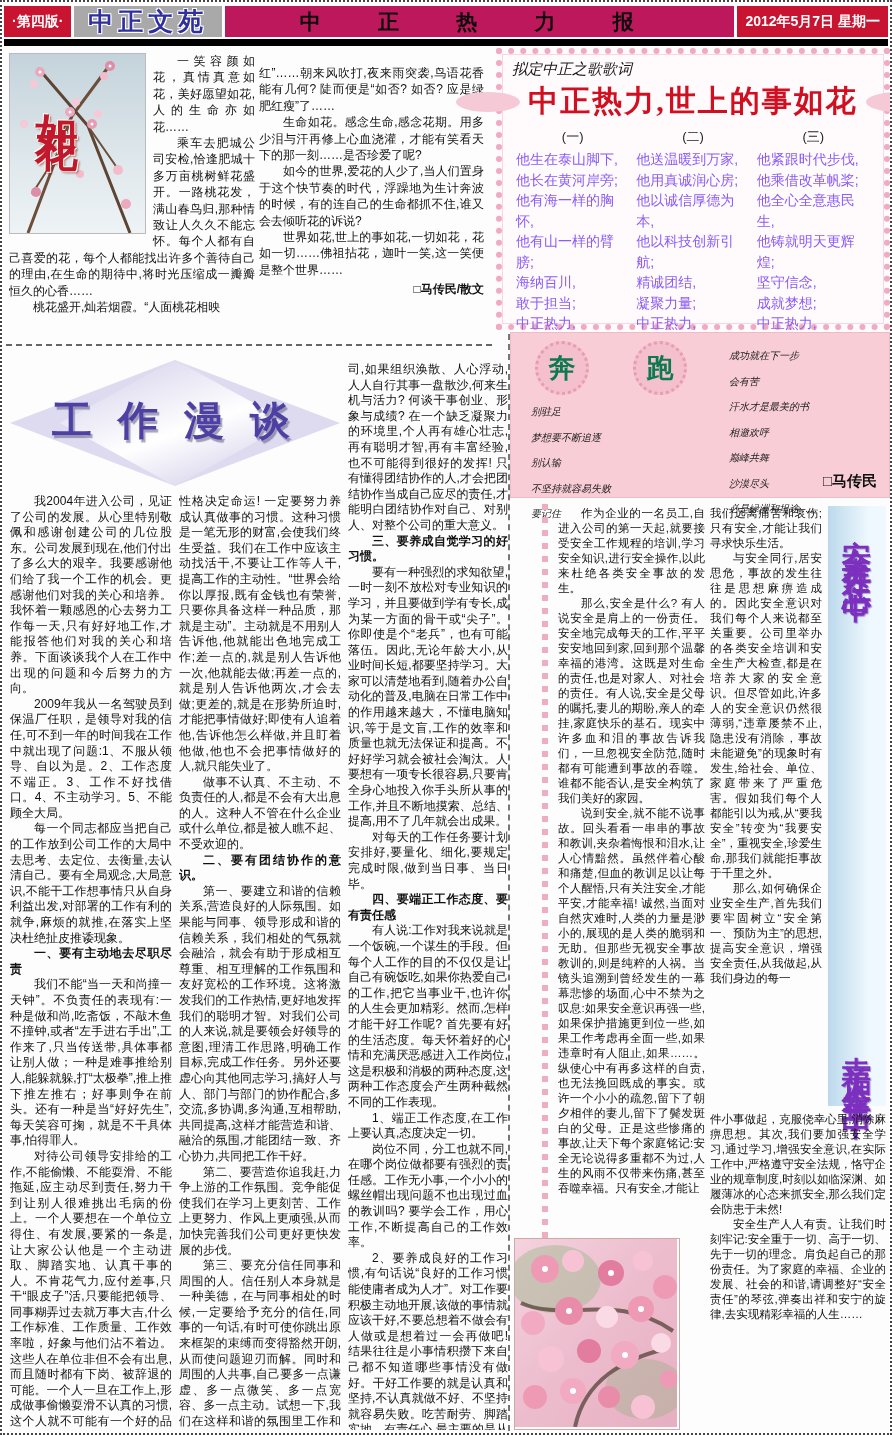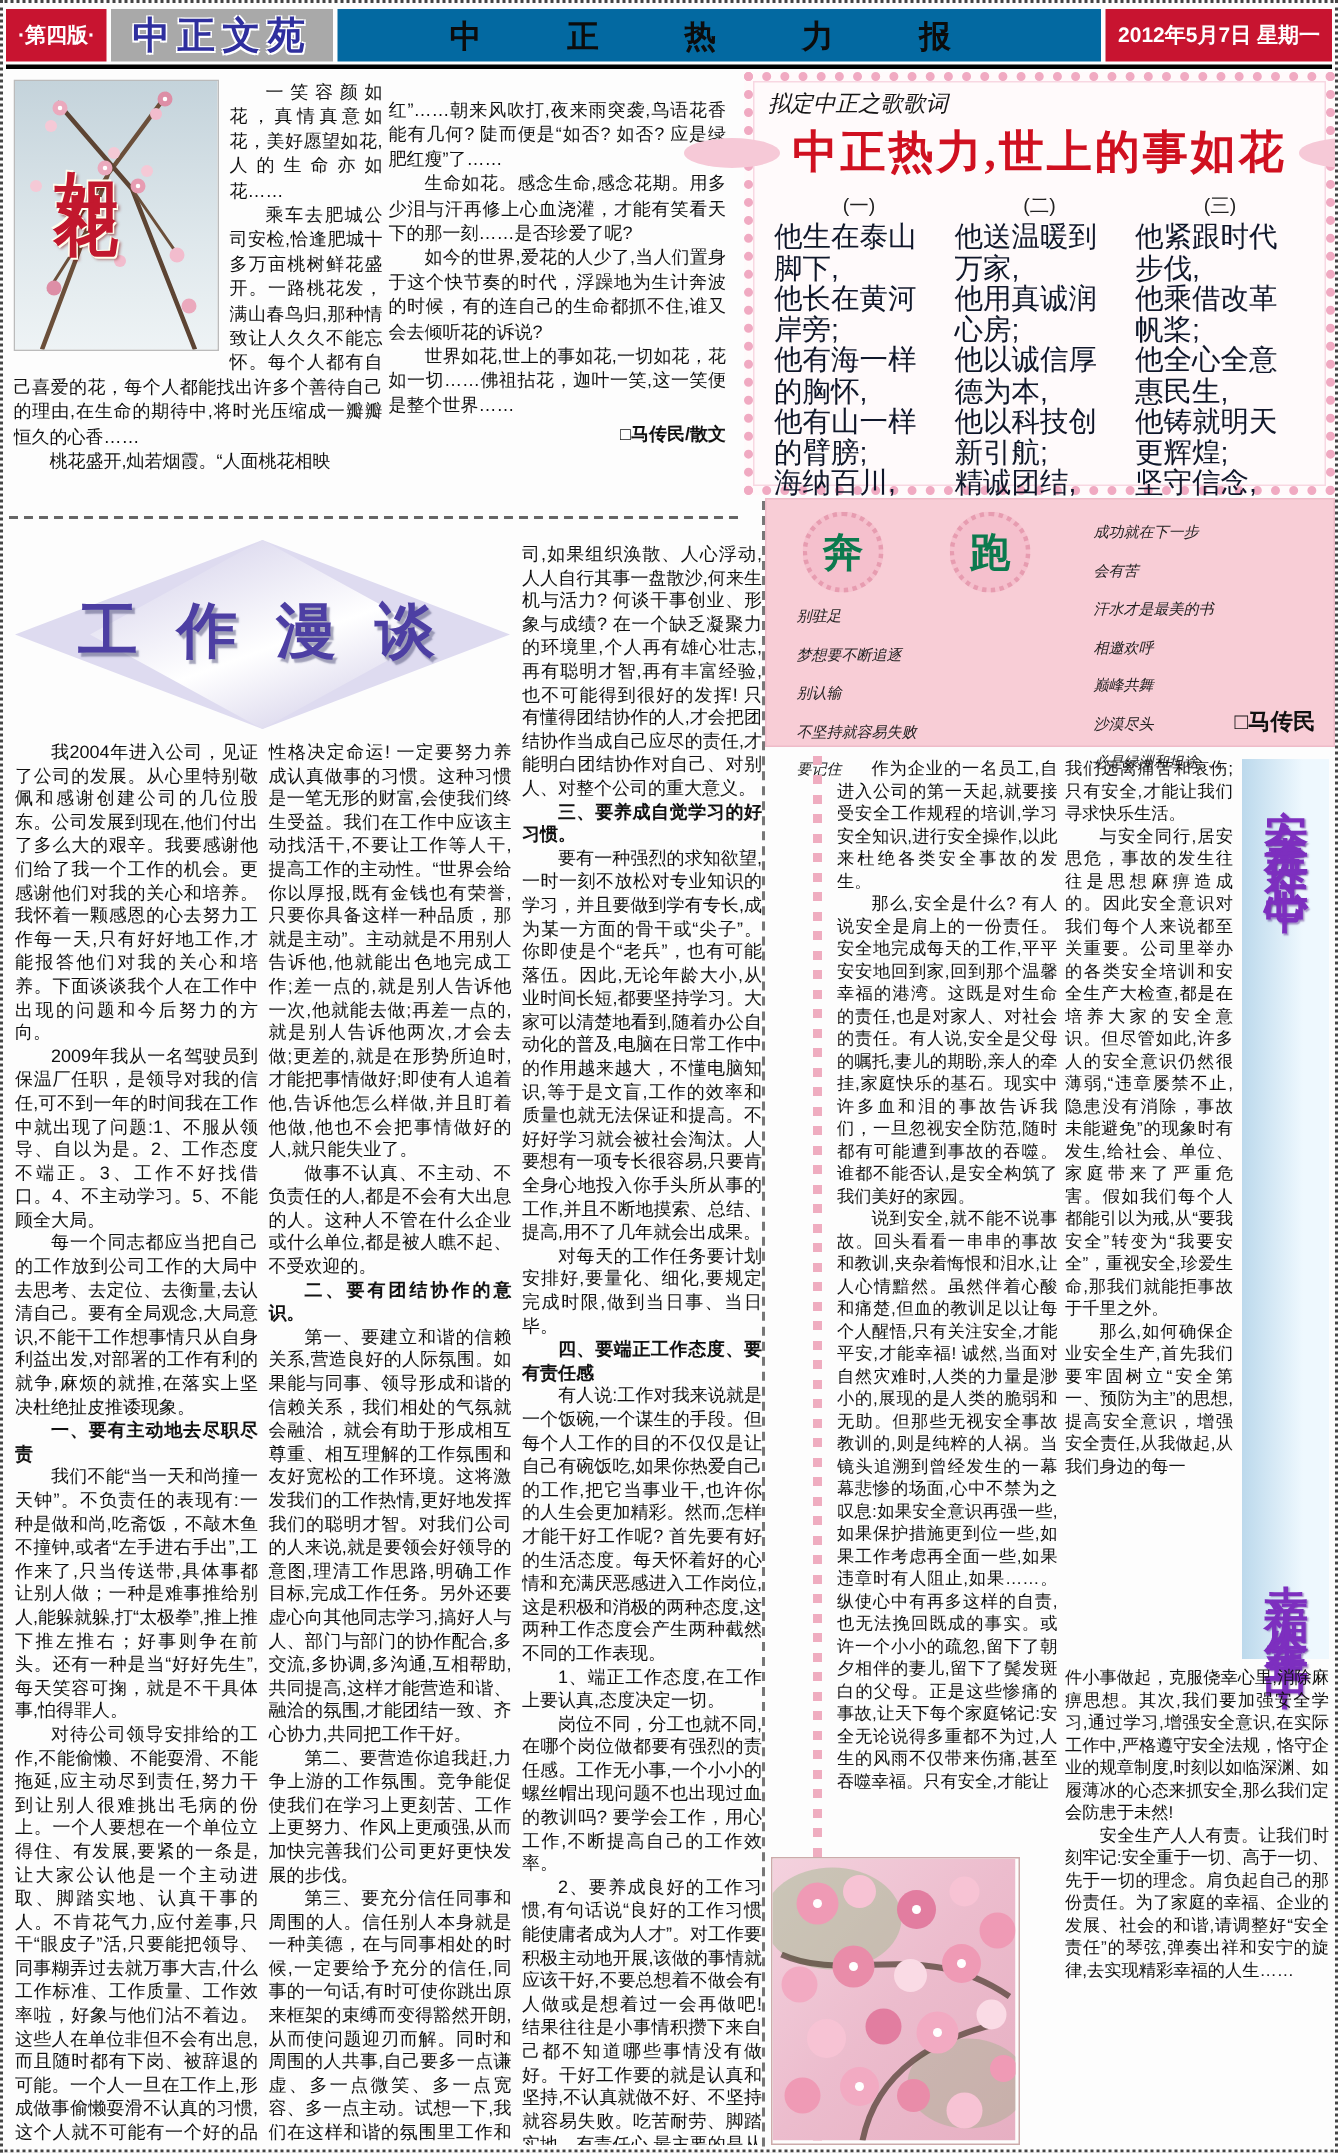--- a/index.html
+++ b/index.html
@@ -2,27 +2,27 @@
 <html><head>
 <meta charset="utf-8">
 <title>中正热力报 第四版</title>
 <style>
   html,body{margin:0;padding:0;background:#e9e9e9;}
   .page{position:relative;width:892px;height:1435px;margin:0 auto;background:#fdfdfd;
         border:2px dotted #444;box-sizing:border-box;overflow:hidden;
         font-family:"Liberation Sans",sans-serif;color:#111;}
   
   .header{position:absolute;left:2px;top:4px;right:2px;height:40px;display:flex;gap:3px;
-          border-bottom:3px solid #000000;padding-bottom:2px;box-sizing:border-box;}
+          border-bottom:7px solid #000000;padding-bottom:2px;box-sizing:border-box;}
   .ed-box,.date-box{background:#c81430;color:#fff;font-weight:bold;font-size:14px;
           display:flex;align-items:center;padding:0 8px;white-space:nowrap;}
   .sec-box{background:#a9a9a9;color:#2f2f9e;font-weight:bold;font-size:25px;letter-spacing:5px;
           display:flex;align-items:center;padding:0 14px;
           text-shadow:1px 1px 0 #fff,-1px -1px 0 #fff,1px -1px 0 #fff,-1px 1px 0 #fff;}
-  .mast{flex:1;background:#0369a1;color:#0c0c0c;font-weight:bold;font-size:21px;letter-spacing:26px;
+  .mast{flex:1;background:#be185d;color:#0c0c0c;font-weight:bold;font-size:21px;letter-spacing:26px;
           display:flex;align-items:center;justify-content:center;font-family:"Liberation Serif",serif;}
   
   .ln{margin:0;}
   .ln-p{text-indent:2em;}
   .ln-h{text-indent:2em;font-weight:bold;}
   .ln-l{text-indent:0;}
   .ln-b{text-indent:0;text-align:right;font-weight:bold;margin-top:3px;}
   
   .ruhua{position:absolute;left:4px;top:46px;width:486px;height:298px;border-bottom:2px dashed #666;box-sizing:border-box;}
   .ruhua .col{position:absolute;top:5px;font-size:12px;line-height:16.4px;text-align:justify;overflow:hidden;}
@@ -37,21 +37,21 @@
   .song{position:absolute;left:494px;top:46px;width:394px;height:282px;box-sizing:border-box;
         background:#fffafb;border:6px dotted #f0aac2;box-shadow:0 0 0 1px #f8d7e2 inset;padding:6px 10px;}
   .kicker{font-size:15px;font-style:italic;font-family:"Liberation Serif",serif;color:#151515;}
   .song-title-row{display:flex;align-items:center;justify-content:center;margin:2px 0 6px 0;}
   .orn{width:64px;height:20px;border-radius:50%;background:#f6c9d7;flex:none;}
   .song-title{margin:0 8px;font-size:30px;font-weight:900;color:#d01020;letter-spacing:2px;
         font-family:"Liberation Serif",serif;white-space:nowrap;}
   .verses{display:flex;justify-content:space-between;padding:0 4px;}
   .verse{width:32%;}
   .vlabel{text-align:center;font-size:13px;color:#222;margin-bottom:3px;}
-  .verse .ln{font-size:19px;line-height:20.5px;color:#0f172a;text-indent:0;}
+  .verse .ln{font-size:14px;line-height:20.5px;color:#8b5cf6;text-indent:0;}
   
   .benpao{position:absolute;left:508px;top:330px;width:380px;height:166px;background:#f8cdd6;
         border:1px solid #eebbc8;box-sizing:border-box;font-family:"Liberation Serif",serif;}
   .medals{position:absolute;left:24px;top:8px;display:flex;gap:44px;}
   .medal{width:48px;height:48px;border-radius:50%;border:3px dotted #e79cb0;background:#f5c0cd;
         display:flex;align-items:center;justify-content:center;}
   .medal i{font-style:normal;font-weight:bold;font-size:27px;color:#0c7a4e;}
   .bp-left{position:absolute;left:20px;top:66px;width:180px;}
   .bp-right{position:absolute;left:218px;top:10px;width:156px;}
   .benpao .ln{font-size:10px;line-height:25.5px;color:#222;text-indent:0;font-style:italic;}

